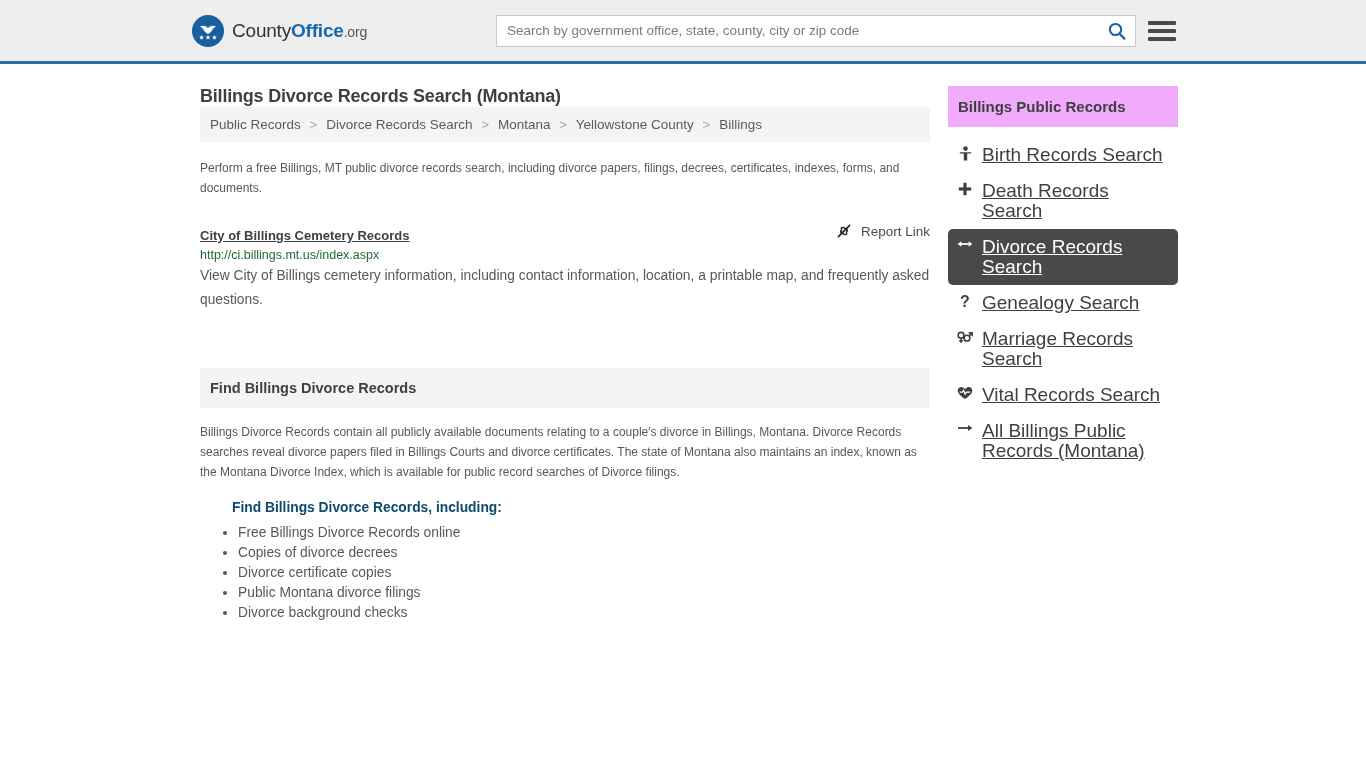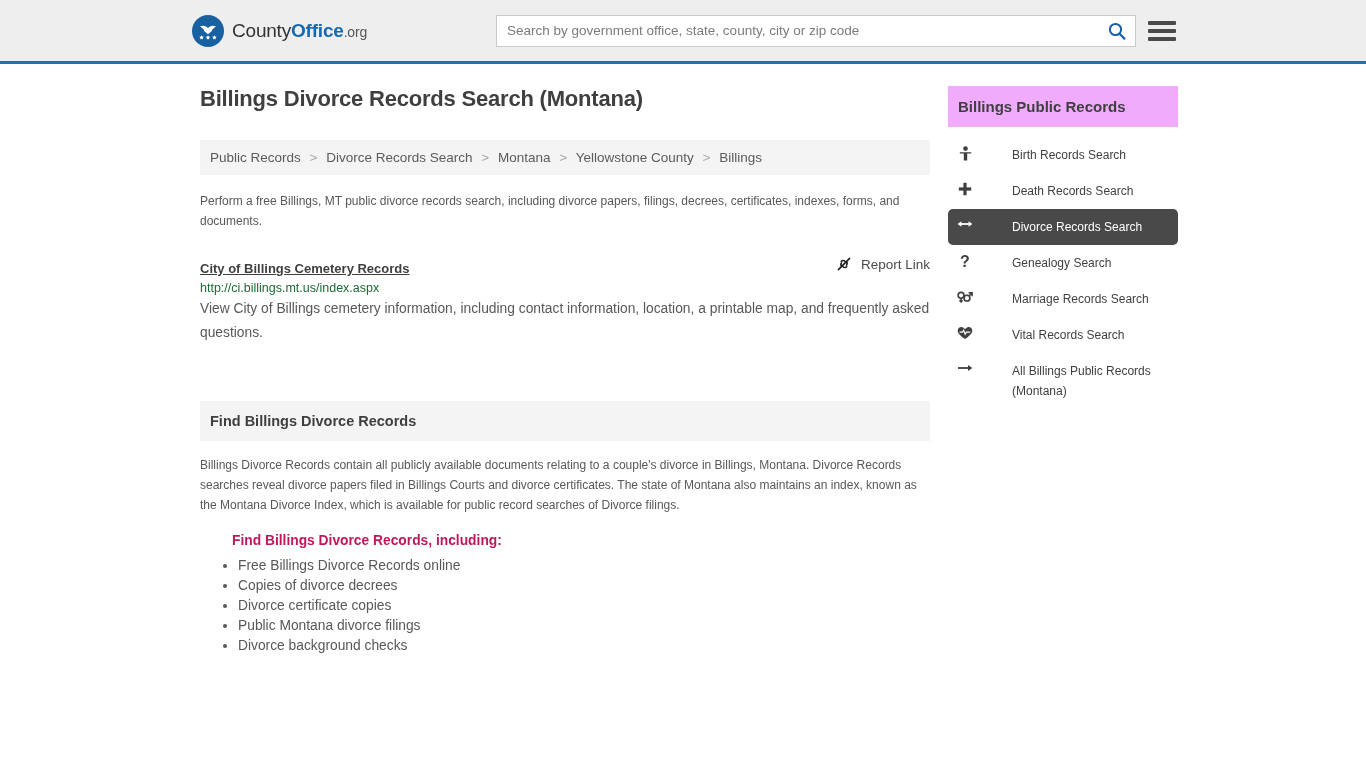--- a/index.html
+++ b/index.html
@@ -101,23 +101,23 @@
     margin: 0 auto;
     padding-left: 10px;
     display: flex;
     gap: 18px;
     padding-top: 22px;
   }
   .main-col { width: 730px; flex: none; }
   .side-col { width: 230px; flex: none; }
 
   h1.page-title {
-    font-size: 22px;
-    color: #3f3f3f;
-    margin: 0 0 28px 0;
+    font-size: 18px;
+    color: #3f3f3f;
+    margin: 0 0 0 0;
     font-weight: bold;
     letter-spacing: -0.2px;
   }
 
   .breadcrumb {
     background: #f4f4f4;
     padding: 10px 10px;
     font-size: 13.5px;
     color: #5b5b5b;
     margin-bottom: 16px;
@@ -177,21 +177,21 @@
     padding: 12px 10px;
     font-size: 14.5px;
     font-weight: bold;
     color: #3f3f3f;
     margin-top: 56px;
   }
   .section-body { padding-top: 14px; }
   .sub-head {
     font-size: 13.8px;
     font-weight: bold;
-    color: #be185d;
+    color: #0c4a6e;
     margin: 18px 0 8px 0;
     padding-left: 32px;
   }
   ul.bullets {
     margin: 0; padding-left: 38px;
     color: #585858;
   }
   ul.bullets li {
     font-size: 13.8px;
     line-height: 20px;
@@ -215,24 +215,24 @@
     border-radius: 5px;
     cursor: pointer;
   }
   .side-item .s-icon {
     width: 16px; flex: none;
     display: flex; align-items: center; justify-content: center;
     padding-top: 1px;
     color: #3f3f3f;
   }
   .side-item .s-label {
-    font-size: 12px;
-    color: #3f3f3f;
+    font-size: 19px;
+    color: #3f3f3f;
+    text-decoration: underline;
     line-height: 20px;
-    margin-left: 30px;
   }
   .side-item.active { background: #494949; }
   .side-item.active .s-label { color: #ffffff; }
   .side-item.active .s-icon { color: #ffffff; }
 </style>
 </head>
 <body>
 
 <div class="site-header">
 

